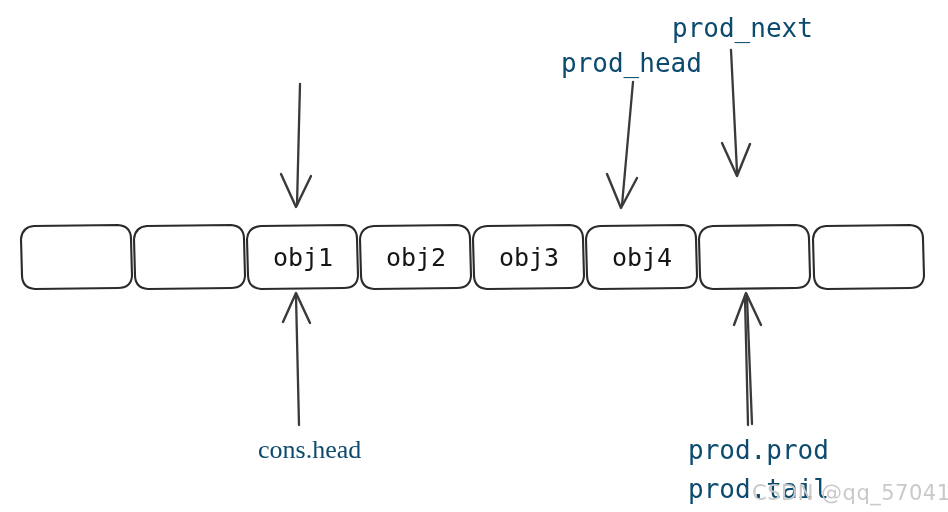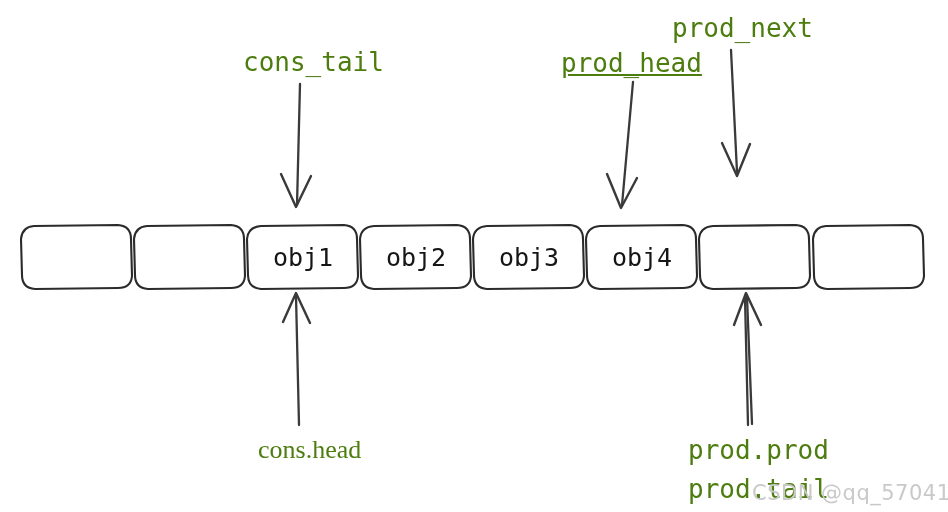--- a/index.html
+++ b/index.html
@@ -47,21 +47,21 @@
     stroke-width: 2.4;
     stroke-linecap: round;
     stroke-linejoin: round;
     fill: none;
   }
   .callout {
     position: absolute;
     font-family: "DejaVu Sans Mono", "Liberation Mono", monospace;
     font-size: 26px;
     line-height: 32px;
-    color: #4d7c0f;
+    color: #0c4a6e;
     white-space: pre;
     letter-spacing: 0px;
     text-align: center;
   }
   .watermark {
     position: absolute;
     font-family: "DejaVu Sans", "Liberation Sans", sans-serif;
     font-size: 21px;
     color: #c9c9c9;
     white-space: pre;
@@ -122,23 +122,22 @@
     </g>
 
     <g>
       <path class="arrow-line" d="M748,425 L745,298"></path>
       <path class="arrow-line" d="M752,424 L747,297"></path>
       <path class="arrow-head" d="M734,325 L746,293 L761,325"></path>
     </g>
 
   </svg>
 
-  <div class="callout" style="left:243px; top:46px;">cons_tail</div>
 
-  <div class="callout" style="left:561px; top:47px;text-decoration:underline;">prod_head</div>
+  <div class="callout" style="left:561px; top:47px;">prod_head</div>
 
   <div class="callout" style="left:672px; top:12px;">prod_next</div>
 
   <div class="callout" style="left:258px; top:434px;font-family:Liberation Serif, serif;">cons.head</div>
 
 
   <div class="callout" style="left:688px; top:434px;">prod.prod</div>
 
   <div class="callout" style="left:688px; top:473px;">prod.tail</div>
 

